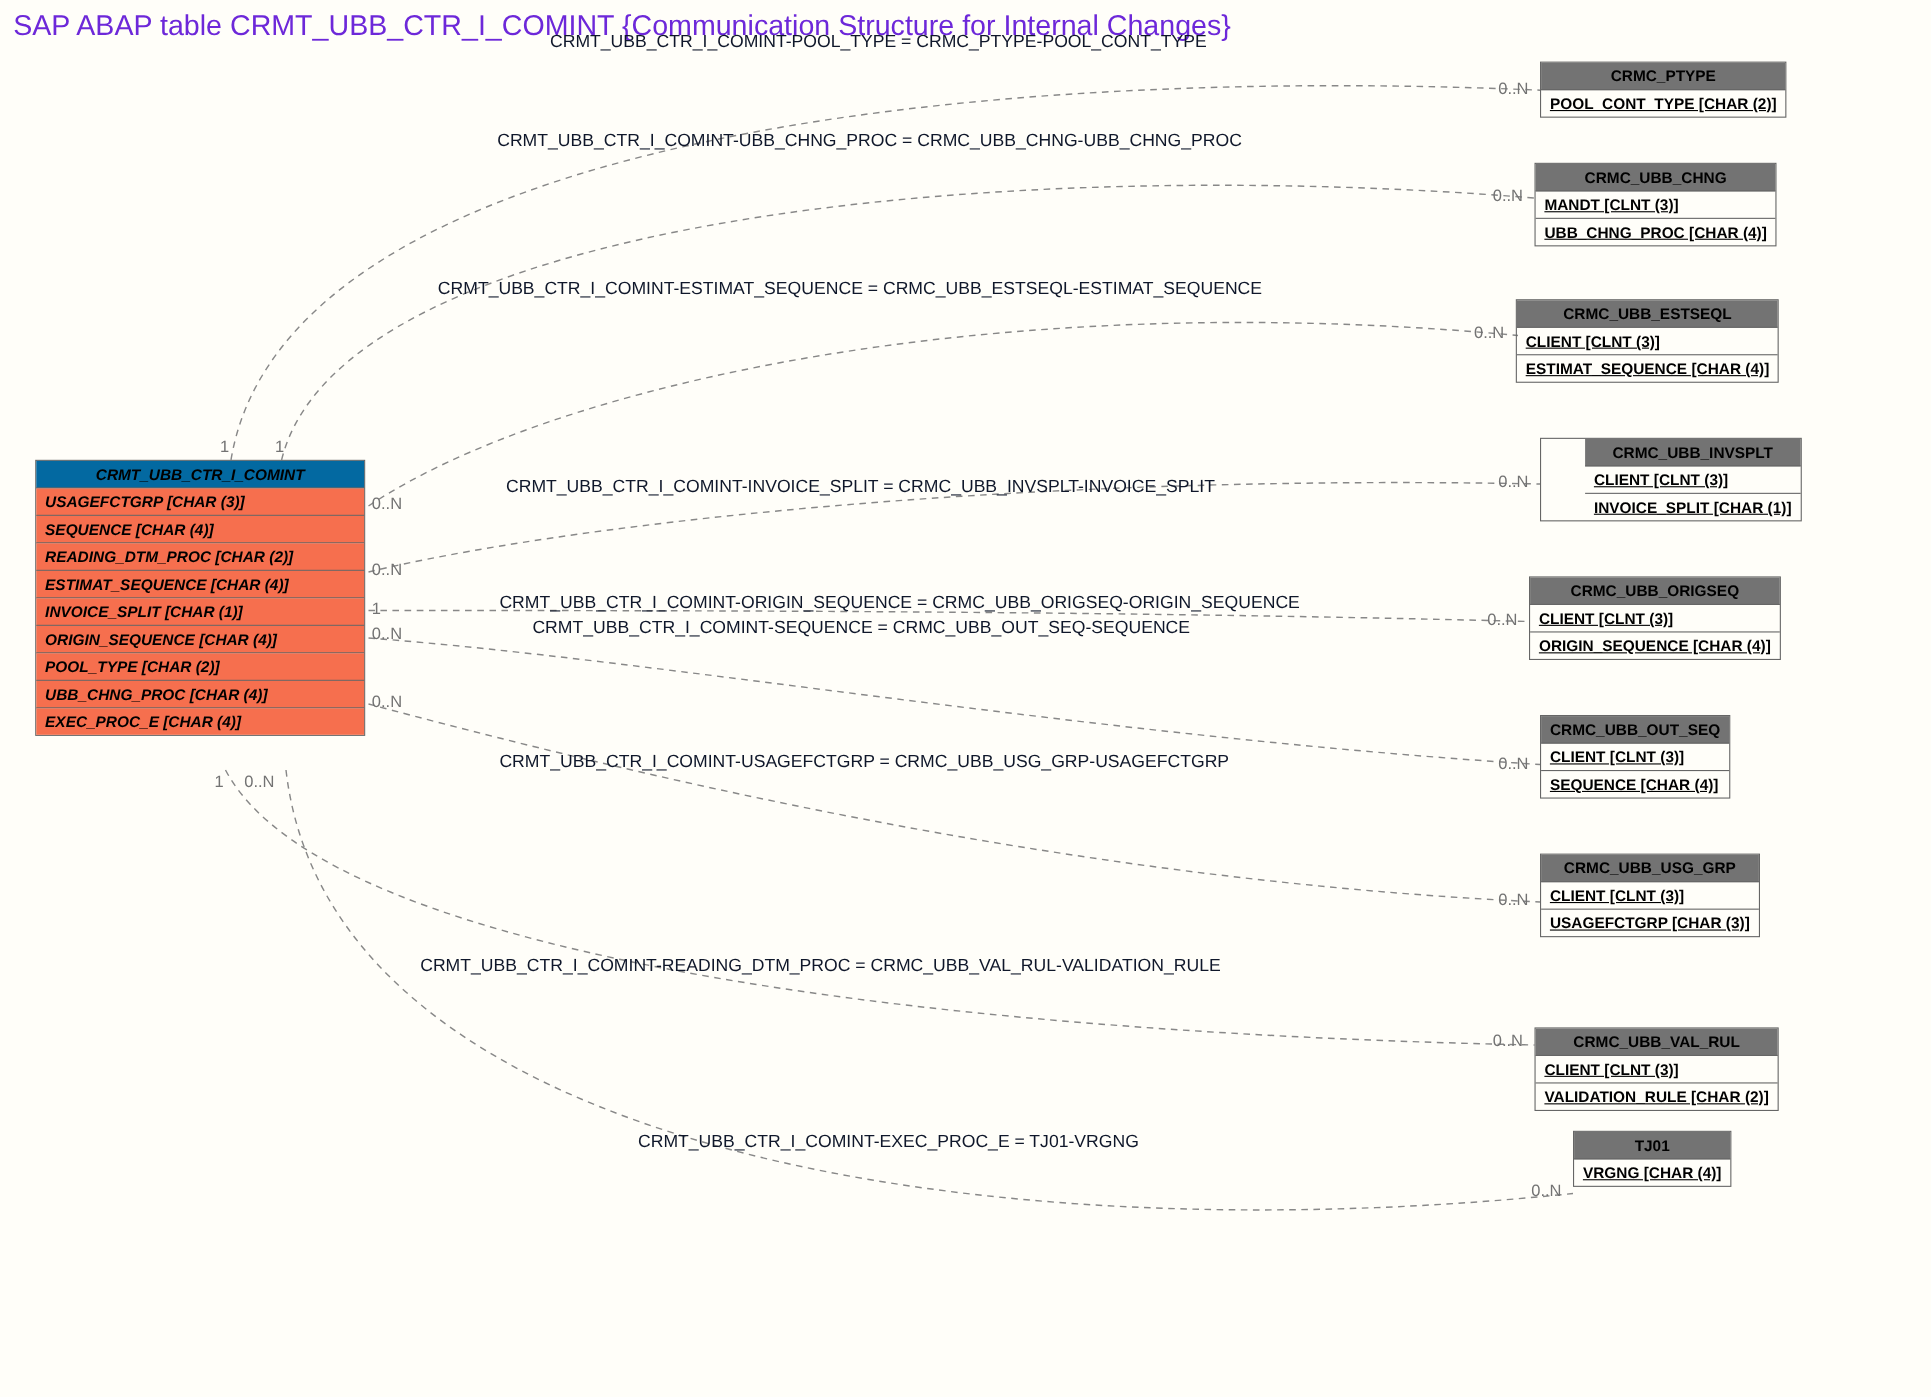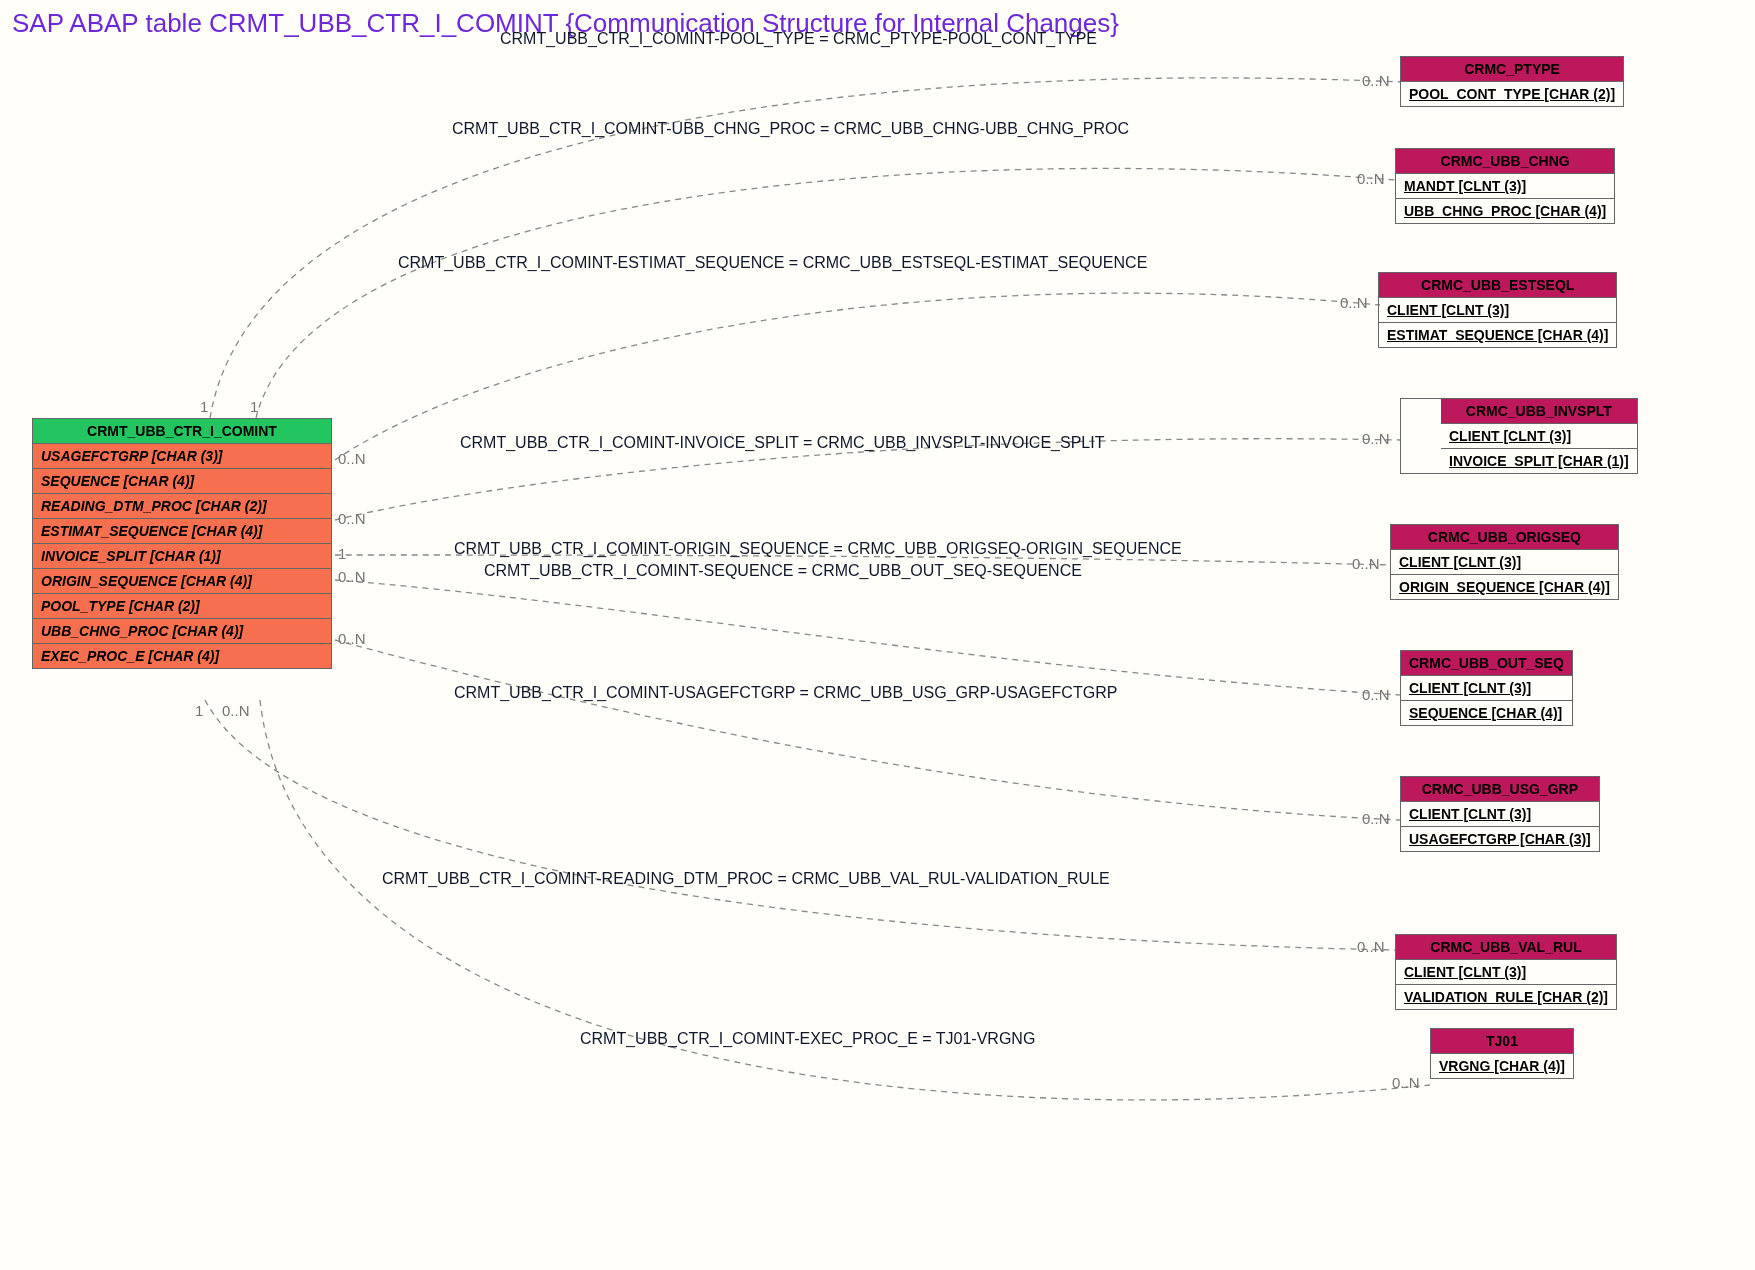--- a/index.html
+++ b/index.html
@@ -19,36 +19,37 @@
     font-size: 26px;
     color: #6d28d9;
     font-weight: normal;
   }
   .table-box {
     position: absolute;
     border: 1px solid #666;
     font-size: 14px;
   }
   .table-header {
-    background: #be185d;
+    background: #737373;
     font-weight: bold;
     text-align: center;
     padding: 4px 8px;
     border-bottom: 1px solid #666;
   }
   .table-row {
     padding: 4px 8px;
     border-bottom: 1px solid #666;
     text-decoration: underline;
     white-space: nowrap;
     font-weight: bold;
   }
   .table-row:last-child { border-bottom: none; }
   .main-table .table-header {
-    background: #22c55e;
+    background: #0369a1;
+    font-style: italic;
   }
   .main-table .table-row {
     background: #f66f4e;
     font-style: italic;
     text-decoration: none;
   }
   .link-label {
     position: absolute;
     font-size: 16px;
     color: #0f172a;

